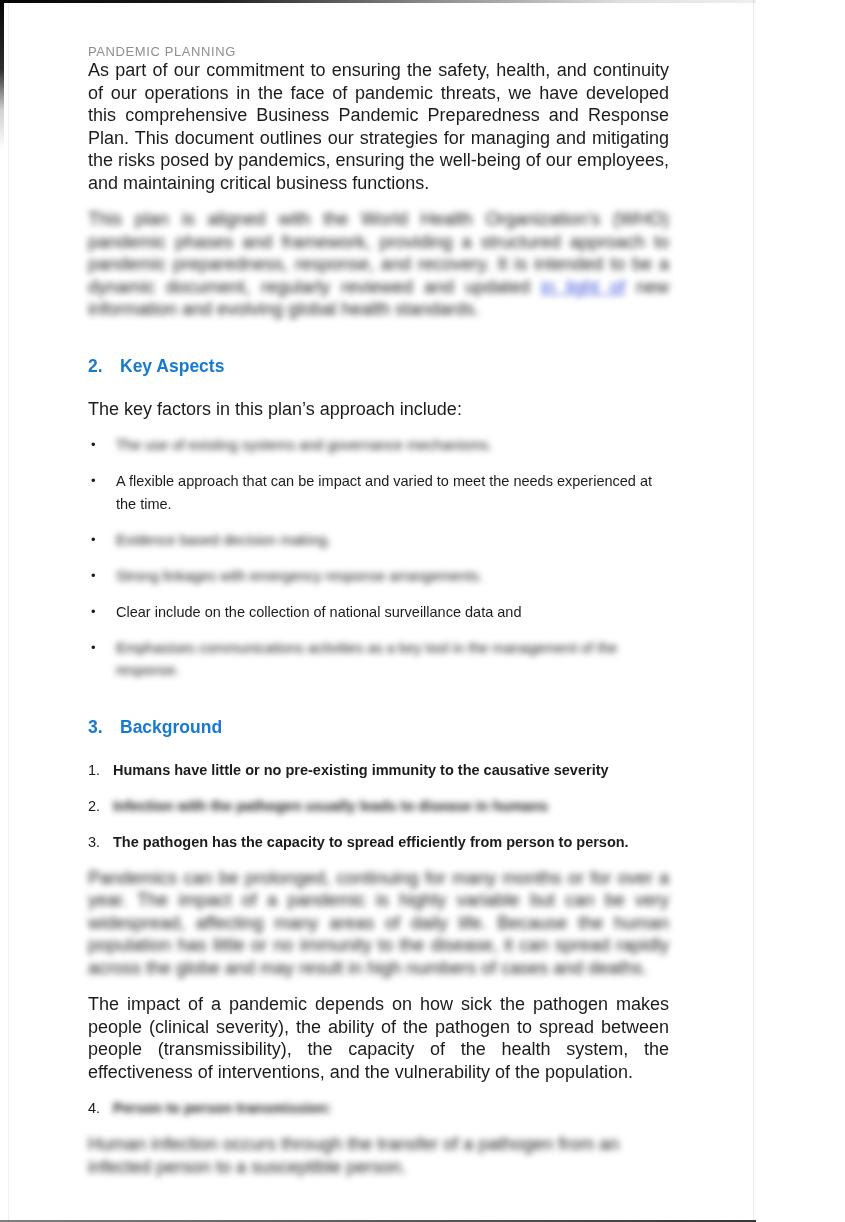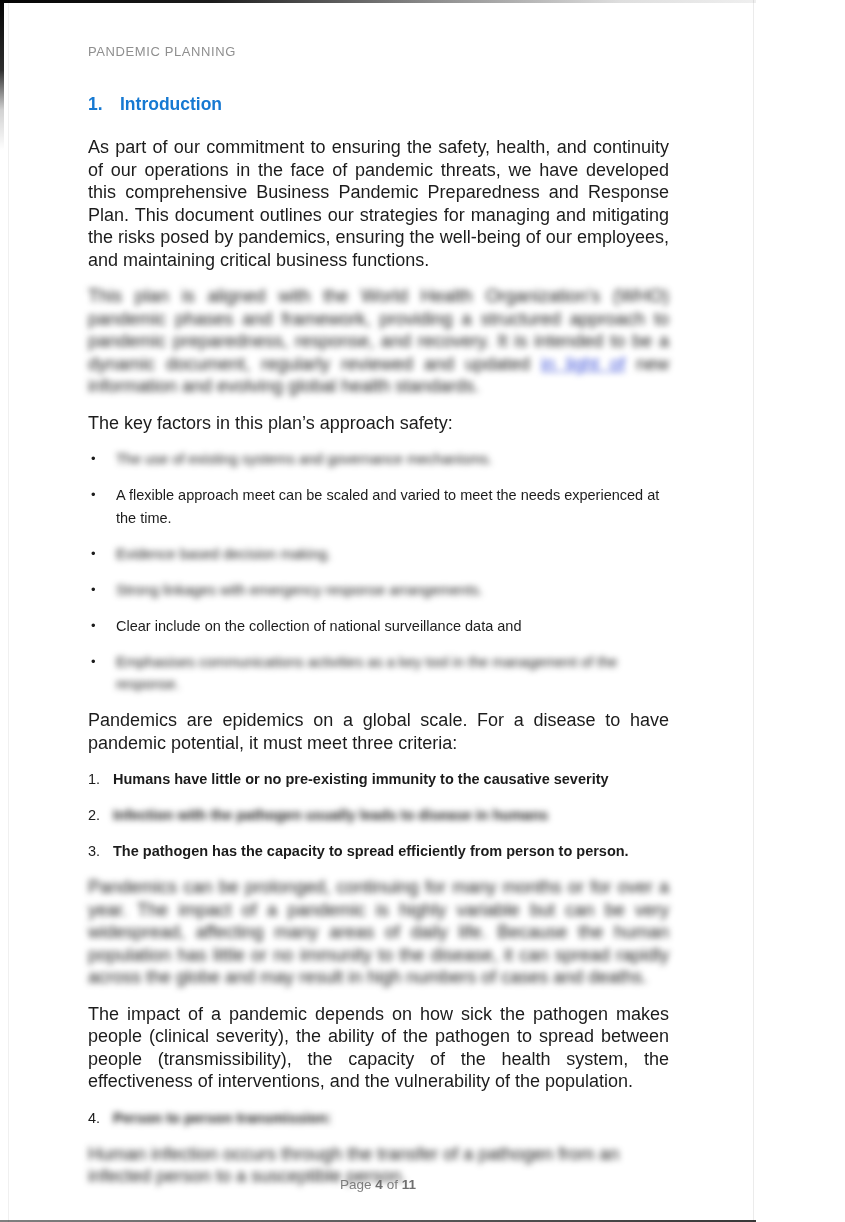--- a/index.html
+++ b/index.html
@@ -100,58 +100,58 @@
 
 <div class="page">
   <div class="edge-top"></div>
   <div class="edge-left"></div>
   <div class="edge-left-line"></div>
   <div class="edge-right"></div>
   <div class="edge-bottom"></div>
 
   <div class="doc-header">PANDEMIC PLANNING</div>
 
-  <h2 class="sec"><span class="num">1.</span><span>Introduction</span></h2>
 
   <p class="body">As part of our commitment to ensuring the safety, health, and continuity of our operations in the face of pandemic threats, we have developed this comprehensive Business Pandemic Preparedness and Response Plan. This document outlines our strategies for managing and mitigating the risks posed by pandemics, ensuring the well-being of our employees, and maintaining critical business functions.</p>
 
   <p class="body blur-strong"><span>This plan is aligned with the World Health Organization’s (WHO) pandemic phases and framework, providing a structured approach to pandemic preparedness, response, and recovery. It is intended to be a dynamic document, regularly reviewed and updated </span><a class="doclink">in light of</a><span> new information and evolving global health standards.</span></p>
 
+  <h2 class="sec"><span class="num">2.</span><span>Key Aspects</span></h2>
 
-  <p class="body left">The key factors in this plan’s approach safety:</p>
+  <p class="body left">The key factors in this plan’s approach include:</p>
 
   <ul class="bullets">
     <li class="li-row">
         <span class="marker bullet">•</span>
         <span class="txt blur">The use of existing systems and governance mechanisms.</span>
       </li>
     <li class="li-row">
         <span class="marker bullet">•</span>
-        <span class="txt">A flexible approach meet can be scaled and varied to meet the needs experienced at the time.</span>
+        <span class="txt">A flexible approach that can be impact and varied to meet the needs experienced at the time.</span>
       </li>
     <li class="li-row">
         <span class="marker bullet">•</span>
         <span class="txt blur">Evidence based decision making.</span>
       </li>
     <li class="li-row">
         <span class="marker bullet">•</span>
         <span class="txt blur">Strong linkages with emergency response arrangements.</span>
       </li>
     <li class="li-row">
         <span class="marker bullet">•</span>
         <span class="txt">Clear include on the collection of national surveillance data and</span>
       </li>
     <li class="li-row">
         <span class="marker bullet">•</span>
         <span class="txt blur">Emphasises communications activities as a key tool in the management of the response.</span>
       </li>
   </ul>
 
+  <h2 class="sec"><span class="num">3.</span><span>Background</span></h2>
 
-  <p class="body">Pandemics are epidemics on a global scale. For a disease to have pandemic potential, it must meet three criteria:</p>
 
   <ol class="criteria">
     <li class="li-row">
         <span class="marker">1.</span>
         <span class="txt bold">Humans have little or no pre-existing immunity to the causative severity</span>
       </li>
     <li class="li-row">
         <span class="marker">2.</span>
         <span class="txt bold blur">Infection with the pathogen usually leads to disease in humans</span>
       </li>
@@ -164,14 +164,13 @@
   <p class="body blur-strong">Pandemics can be prolonged, continuing for many months or for over a year. The impact of a pandemic is highly variable but can be very widespread, affecting many areas of daily life. Because the human population has little or no immunity to the disease, it can spread rapidly across the globe and may result in high numbers of cases and deaths.</p>
 
   <p class="body">The impact of a pandemic depends on how sick the pathogen makes people (clinical severity), the ability of the pathogen to spread between people (transmissibility), the capacity of the health system, the effectiveness of interventions, and the vulnerability of the population.</p>
 
   <div class="li-row">
       <span class="marker">4.</span>
       <span class="txt bold blur">Person to person transmission:</span>
     </div>
   <p class="body left item4-body blur">Human infection occurs through the transfer of a pathogen from an infected person to a susceptible person.</p>
 
-  <div class="doc-footer"><span>Page </span><b>4</b><span> of </span><b>11</b></div>
 </div>
 
 </body></html>

